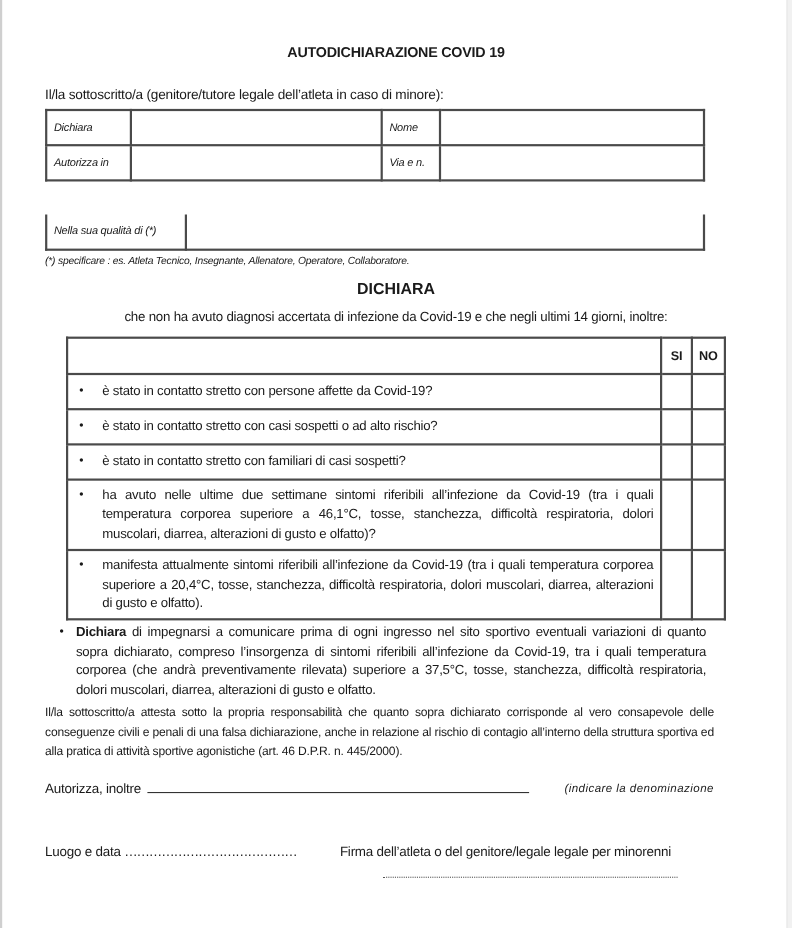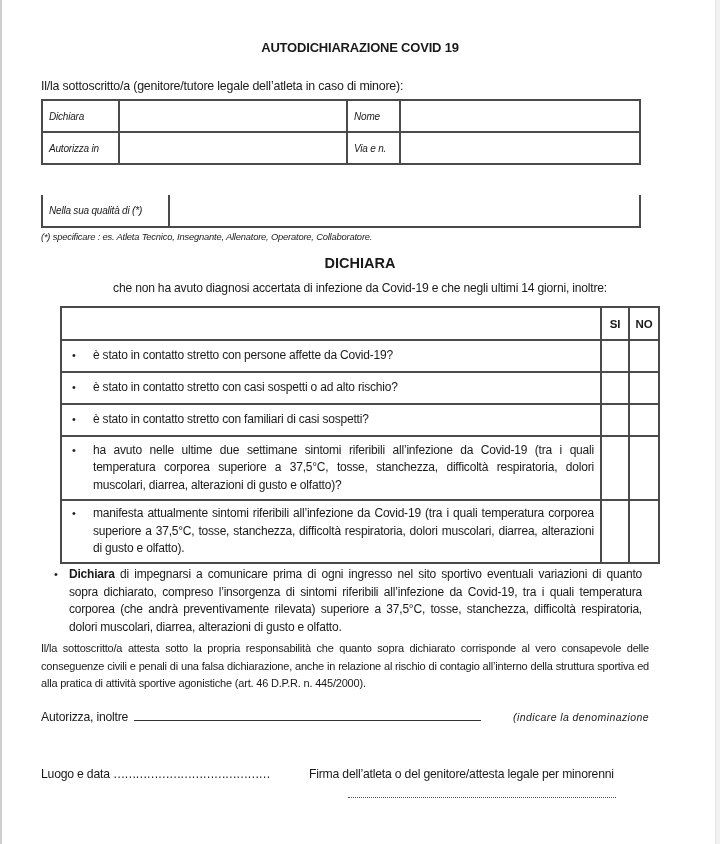--- a/index.html
+++ b/index.html
@@ -123,31 +123,31 @@
             <span class="qbody">è stato in contatto stretto con familiari di casi sospetti?</span>
           </div>
         </td>
     <td class="sn"></td>
     <td class="nn"></td>
   </tr>
   <tr>
     <td class="qtxt" style="height:64px;">
           <div class="qrow">
             <span class="bullet">•</span>
-            <span class="qbody">ha avuto nelle ultime due settimane sintomi riferibili all’infezione da Covid-19 (tra i quali temperatura corporea superiore a 37,5°C, tosse, stanchezza, difficoltà respiratoria, dolori muscolari, diarrea, alterazioni di gusto e olfatto)?</span>
+            <span class="qbody">ha avuto nelle ultime due settimane sintomi riferibili all’infezione da Covid-19 (tra i quali temperatura corporea superiore a 46,1°C, tosse, stanchezza, difficoltà respiratoria, dolori muscolari, diarrea, alterazioni di gusto e olfatto)?</span>
           </div>
         </td>
     <td class="sn"></td>
     <td class="nn"></td>
   </tr>
   <tr>
     <td class="qtxt" style="height:62px;">
           <div class="qrow">
             <span class="bullet">•</span>
-            <span class="qbody">manifesta attualmente sintomi riferibili all’infezione da Covid-19 (tra i quali temperatura corporea superiore a 37,5°C, tosse, stanchezza, difficoltà respiratoria, dolori muscolari, diarrea, alterazioni di gusto e olfatto).</span>
+            <span class="qbody">manifesta attualmente sintomi riferibili all’infezione da Covid-19 (tra i quali temperatura corporea superiore a 20,4°C, tosse, stanchezza, difficoltà respiratoria, dolori muscolari, diarrea, alterazioni di gusto e olfatto).</span>
           </div>
         </td>
     <td class="sn"></td>
     <td class="nn"></td>
   </tr>
 </tbody>
   </table>
 
 <div class="declare">
   <span class="bullet">•</span>
@@ -160,14 +160,14 @@
   <div class="line1">
     <span><span>Autorizza,  inoltre</span><span class="blank"></span></span>
     <span class="it">(indicare la denominazione</span>
   </div>
 </div>
 
 <div class="luogo">
   <span>Luogo e data</span>
   <span class="ldots">……………………………………</span>
 </div>
-<div class="firma">Firma dell’atleta o del genitore/attesta legale per minorenni</div>
+<div class="firma">Firma dell’atleta o del genitore/legale legale per minorenni</div>
 <div class="firma-line"></div>
 
 </body></html>

